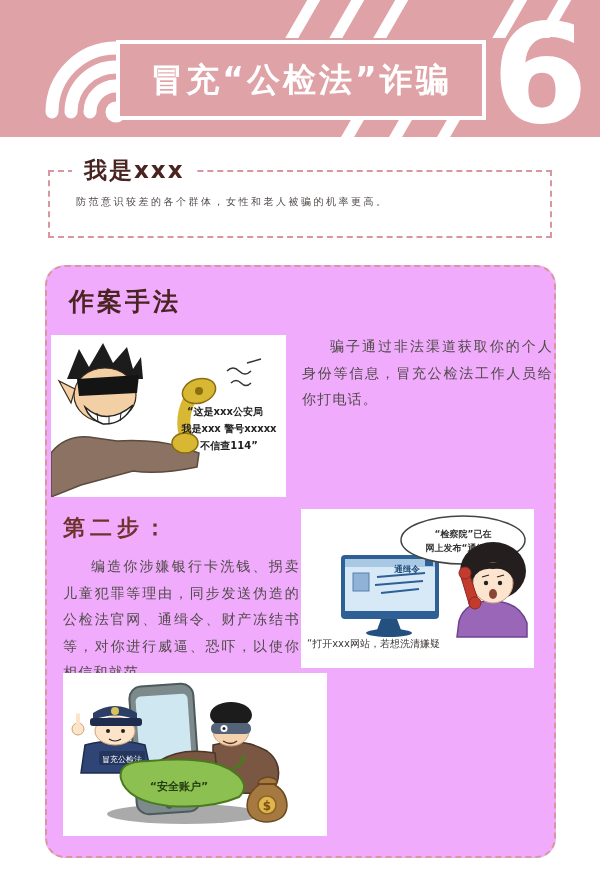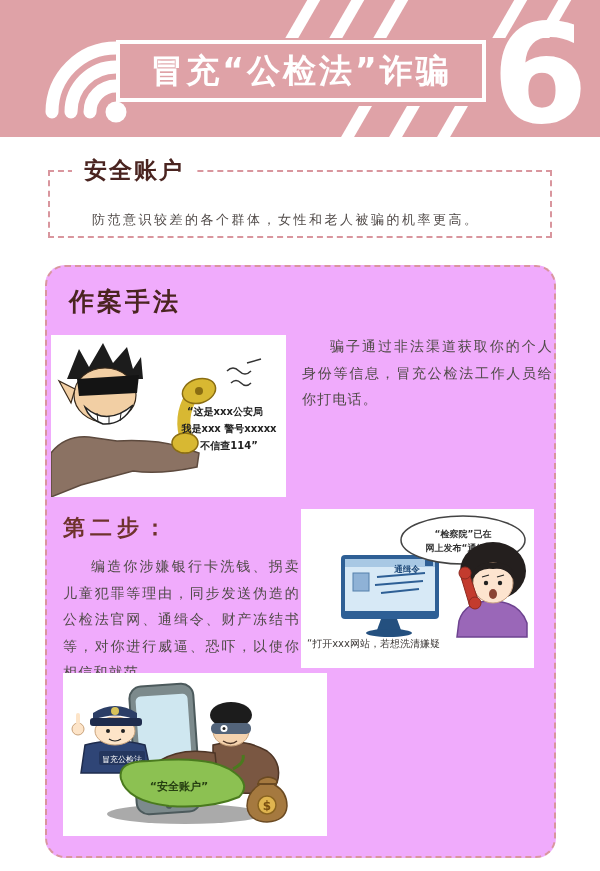--- a/index.html
+++ b/index.html
@@ -7,41 +7,41 @@
     position:relative; width:600px; height:871px; background:#ffffff;
     font-family:"DejaVu Sans", sans-serif; overflow:hidden; margin:0 auto;
   }
   
   .hdr { position:absolute; left:0; top:0; width:600px; height:137px; background:#dfa2a7; overflow:hidden; }
   .stripe { position:absolute; width:13px; background:#ffffff; transform:skewX(-30deg); z-index:1; }
   .stripe.t { top:-6px; height:44px; }
   .stripe.b { top:106px; height:38px; }
   .wifi { position:absolute; left:44px; top:20px; z-index:2; }
   .title-box {
-    position:absolute; left:116px; top:40px; width:370px; height:62px; box-sizing:border-box;
+    position:absolute; left:116px; top:40px; width:370px; height:80px; box-sizing:border-box;
     border:4px solid #ffffff; background:#dfa2a7; z-index:2;
     display:flex; align-items:center; justify-content:center;
   }
   .title-box span { font-size:33px; font-weight:bold; color:#ffffff; letter-spacing:3px; white-space:nowrap; }
   .big-num {
     position:absolute; right:16px; top:14px; z-index:2;
     font-size:138px; line-height:0.88; font-weight:800; color:#ffffff; letter-spacing:-4px;
   }
   
   .vuln {
     position:absolute; left:48px; top:170px; width:504px; height:68px; box-sizing:border-box;
     border:2px dashed #d9969e; background:#ffffff;
   }
   .vuln h2 {
     position:absolute; top:-17px; left:22px; margin:0; background:#ffffff; padding:0 12px;
     font-size:23px; font-weight:bold; color:#4a2420; letter-spacing:2px;
   }
   .vuln p {
-    margin:16px; padding:22px 24px 0 26px;
-    font-size:13px; color:#524c4a; letter-spacing:2.5px; line-height:1.5;
+    margin:0; padding:22px 24px 0 26px;
+    font-size:10px; color:#524c4a; letter-spacing:2.5px; line-height:1.5;
   }
   
   .methods {
     position:absolute; left:45px; top:265px; width:511px; height:593px; box-sizing:border-box;
     background:#f0abfc; border:2px dashed #d9969e; border-radius:20px;
   }
   .methods h2 {
     position:absolute; left:22px; top:18px; margin:0;
     font-size:25px; font-weight:bold; color:#4a2420; letter-spacing:3px;
   }
@@ -83,21 +83,21 @@
     </div>
 
     <div class="title-box">
       <span>冒充“公检法”诈骗</span>
     </div>
 
     <div class="big-num">6</div>
   </header>
 
   <section class="vuln">
-    <h2>安全账户</h2>
+    <h2>我是xxx</h2>
     <p>防范意识较差的各个群体，女性和老人被骗的机率更高。</p>
   </section>
 
   <section class="methods">
     <h2>作案手法</h2>
 
     <div class="img-box ill1">
       <svg width="235" height="162" viewBox="0 0 235 162">
         <g>
           <path d="M0 162 L0 118 Q14 100 38 102 L66 106 Q104 104 130 112 L148 118 L146 132 Q108 140 82 136 L30 150 Z" fill="#8b7263" stroke="#5d4a3e" stroke-width="1.5"></path>

